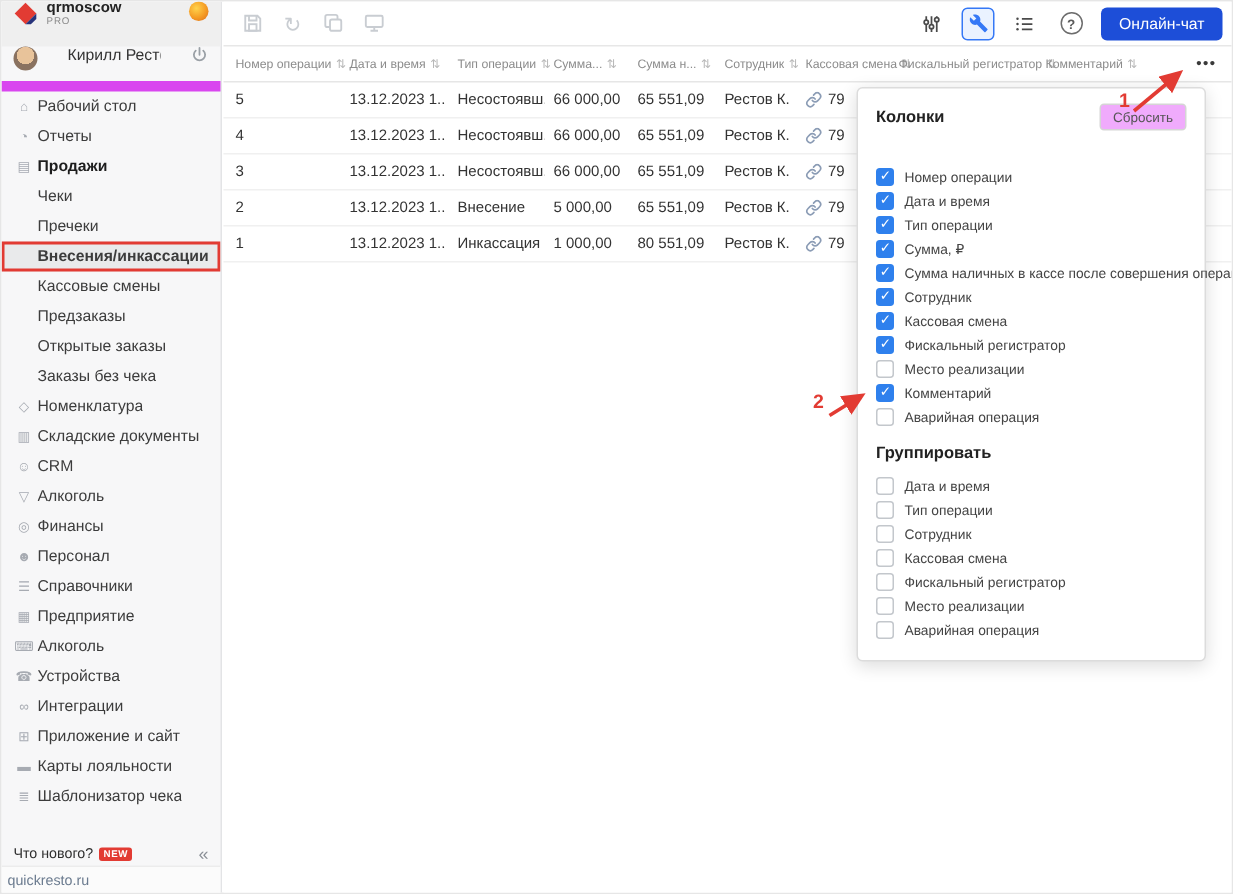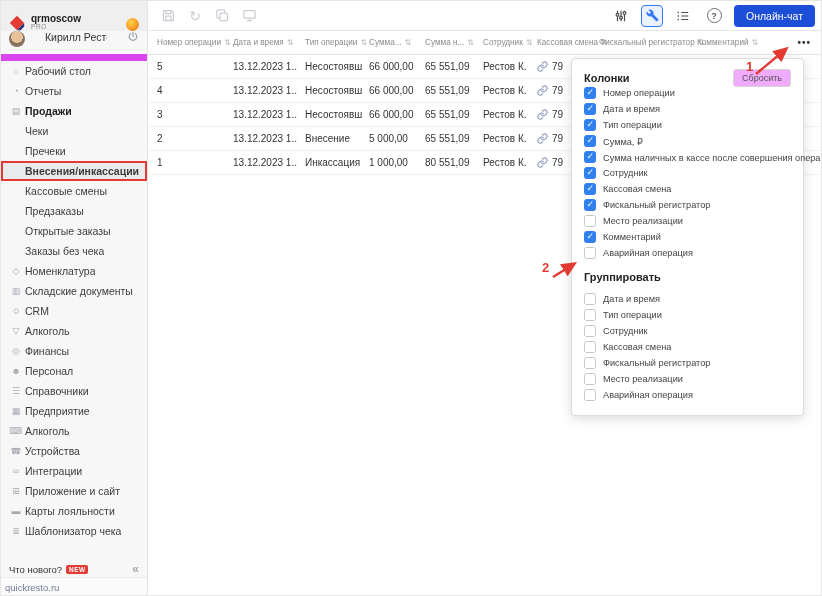--- a/index.html
+++ b/index.html
@@ -2,21 +2,21 @@
 <html><head>
 <meta charset="utf-8">
 <style>
   *{box-sizing:border-box;margin:0;padding:0}
   html,body{background:#fff}
   body{font-family:"Liberation Sans","DejaVu Sans",sans-serif;-webkit-font-smoothing:antialiased}
   .screen{position:relative;width:822px;height:596px;background:#fff;overflow:hidden;border:1px solid #e6e6e6}
 
   
   .sidebar{position:absolute;left:0;top:0;width:147px;height:596px;background:#f7f7f8;border-right:1px solid #e3e4e6;display:flex;flex-direction:column}
-  .logo-row{height:30px;background:#efefef;display:flex;align-items:flex-end;padding:0 8px;gap:6px;flex:none}
+  .logo-row{height:30px;background:#efefef;display:flex;align-items:flex-start;padding:0 8px;gap:6px;flex:none}
   .logo-text{flex:1;line-height:1.05}
   .logo-name{font-size:10px;font-weight:bold;color:#222;display:block}
   .logo-plan{font-size:6.5px;color:#8a8a8a;letter-spacing:.6px;display:block}
   .theme-icon{width:13px;height:13px;border-radius:50%;background:radial-gradient(circle at 38% 35%, #ffd34d, #f59b23 55%, #d96a1e);flex:none;cursor:pointer}
   .user-row{height:30px;display:flex;align-items:flex-start;padding:0 8px;gap:20px;flex:none;border-bottom:7px solid #d946ef}
   .avatar{width:16px;height:16px;border-radius:50%;background:radial-gradient(circle at 50% 38%, #e8c39a 0 45%, #8a7260 46% 100%);flex:none}
   .user-name{font-size:10.5px;color:#333;flex:1;white-space:nowrap;overflow:hidden}
   .icon-plain{display:flex;align-items:center;justify-content:center;flex:none}
 
   .menu{flex:1;overflow:hidden}
@@ -52,21 +52,21 @@
   .th{display:flex;align-items:center;gap:3px;padding-left:8px;white-space:nowrap;overflow:visible;cursor:pointer;flex:none}
   .sort{color:#b8b8b8;font-size:8px}
   .th-more{margin-left:auto;padding-right:12px;color:#3a3a3a;font-size:10px;font-weight:bold;letter-spacing:1px;cursor:pointer;flex:none}
   .trow{display:flex;height:24px;align-items:center;border-bottom:1px solid #f0f0f0;font-size:10px;color:#333}
   .td{padding-left:8px;white-space:nowrap;overflow:hidden;flex:none;display:flex;align-items:center;gap:4px;height:100%}
   .c1{width:76px}.c2{width:72px}.c3{width:66px}.c4{width:56px;padding-left:6px}.c5{width:56px;padding-left:6px}.c6{width:54px}.c7{width:62px}.c8{width:98px}.c9{flex:1}
   .link-ic{flex:none;display:flex;align-items:center}
 
   
   .panel{position:absolute;top:57px;right:19px;width:233px;background:#fff;border:1px solid #dcdcdc;border-radius:4px;box-shadow:0 3px 12px rgba(0,0,0,.14);padding:10px 12px;z-index:5}
-  .panel-head{display:flex;justify-content:space-between;align-items:center;height:18px;margin-bottom:0}
+  .panel-head{display:flex;justify-content:space-between;align-items:center;height:18px;margin-bottom:25px}
   .panel-title{font-size:11px;font-weight:bold;color:#222}
   .reset-btn{font-size:9px;color:#555;border:1px solid #d5d5d5;background:#f0abfc;border-radius:3px;padding:3px 8px;cursor:pointer}
   .cb-row{display:flex;align-items:center;gap:7px;height:12px;margin-bottom:4px;cursor:pointer}
   .cb{width:12px;height:12px;border:1px solid #c3c7cc;border-radius:2.5px;background:#fff;position:relative;flex:none}
   .cb.checked{background:#2f80ed;border-color:#2f80ed}
   .cb.checked::after{content:"✓";position:absolute;left:1.5px;top:-1.5px;color:#fff;font-size:9px;font-weight:bold}
   .cb-label{font-size:9.2px;color:#444;white-space:nowrap}
   .group-title{font-size:11px;font-weight:bold;color:#222;margin:12px 0 10px}
 
   

